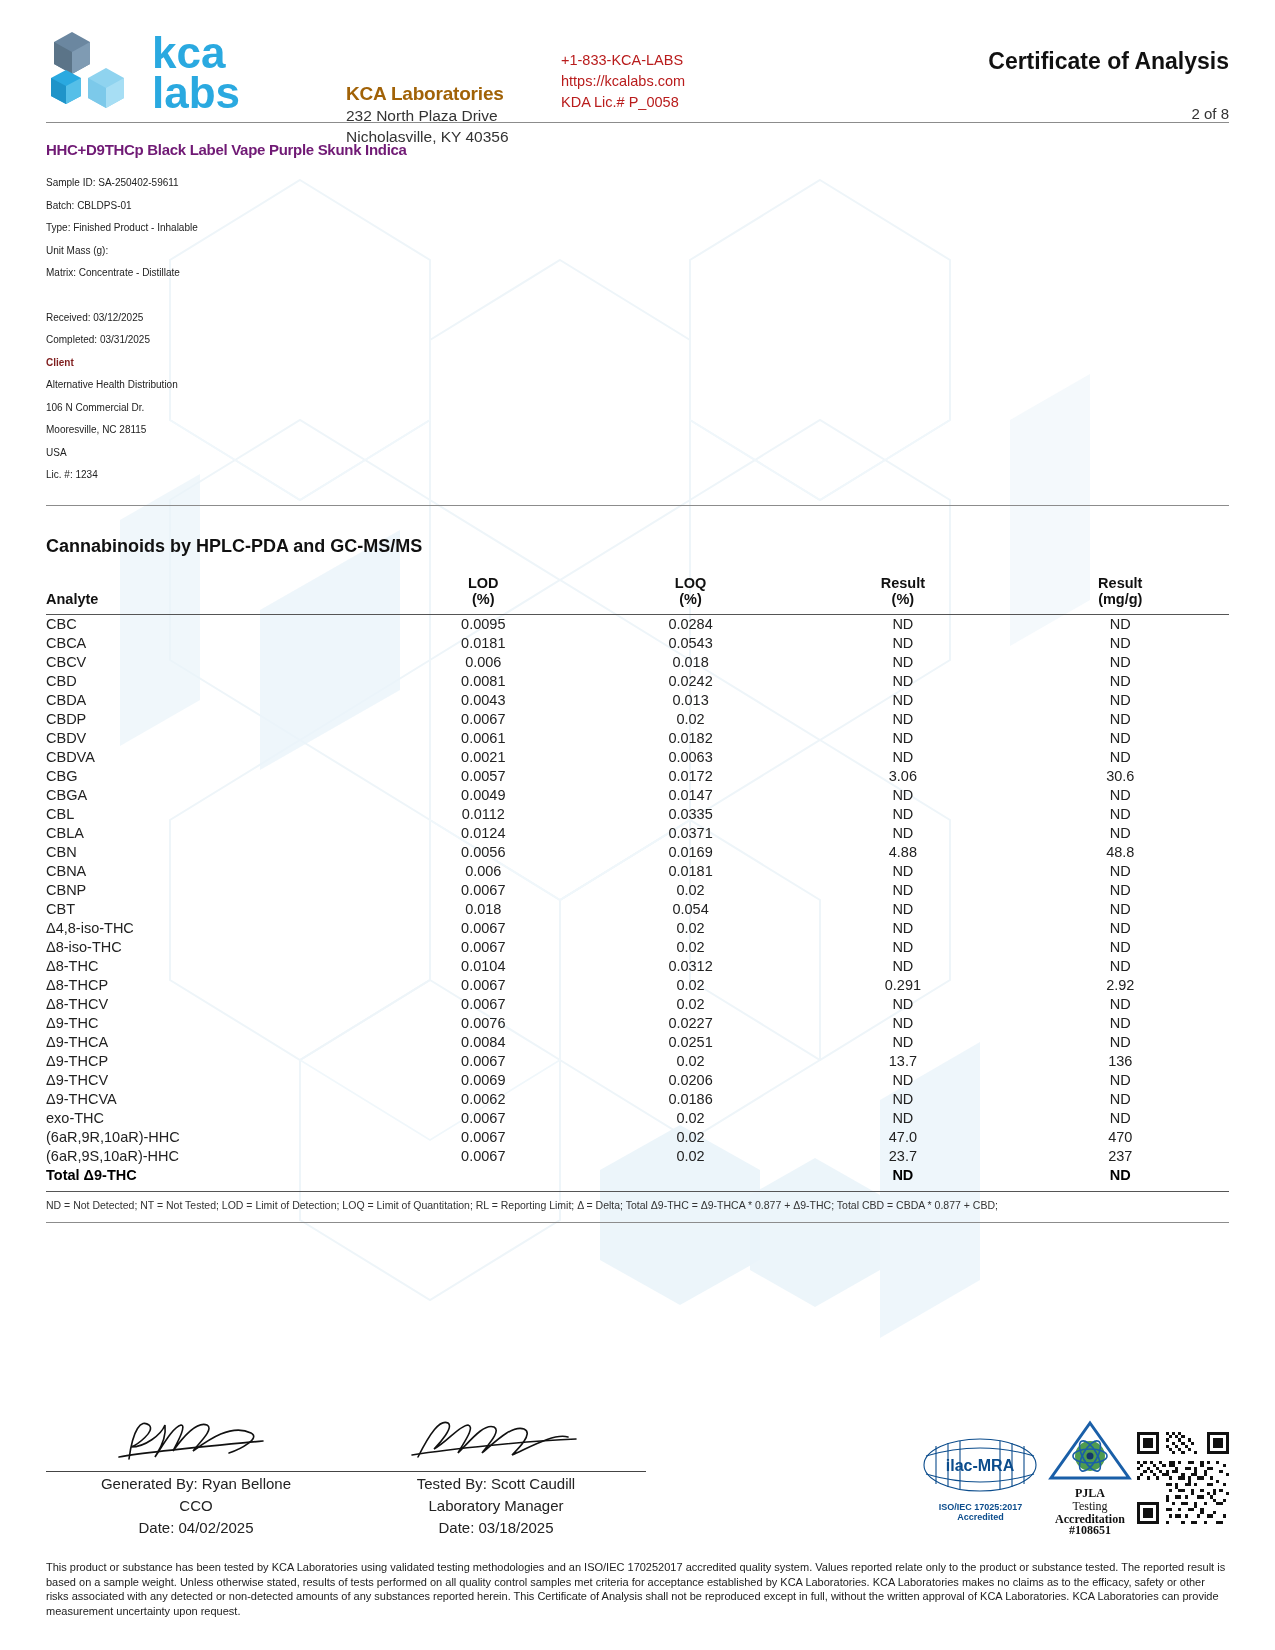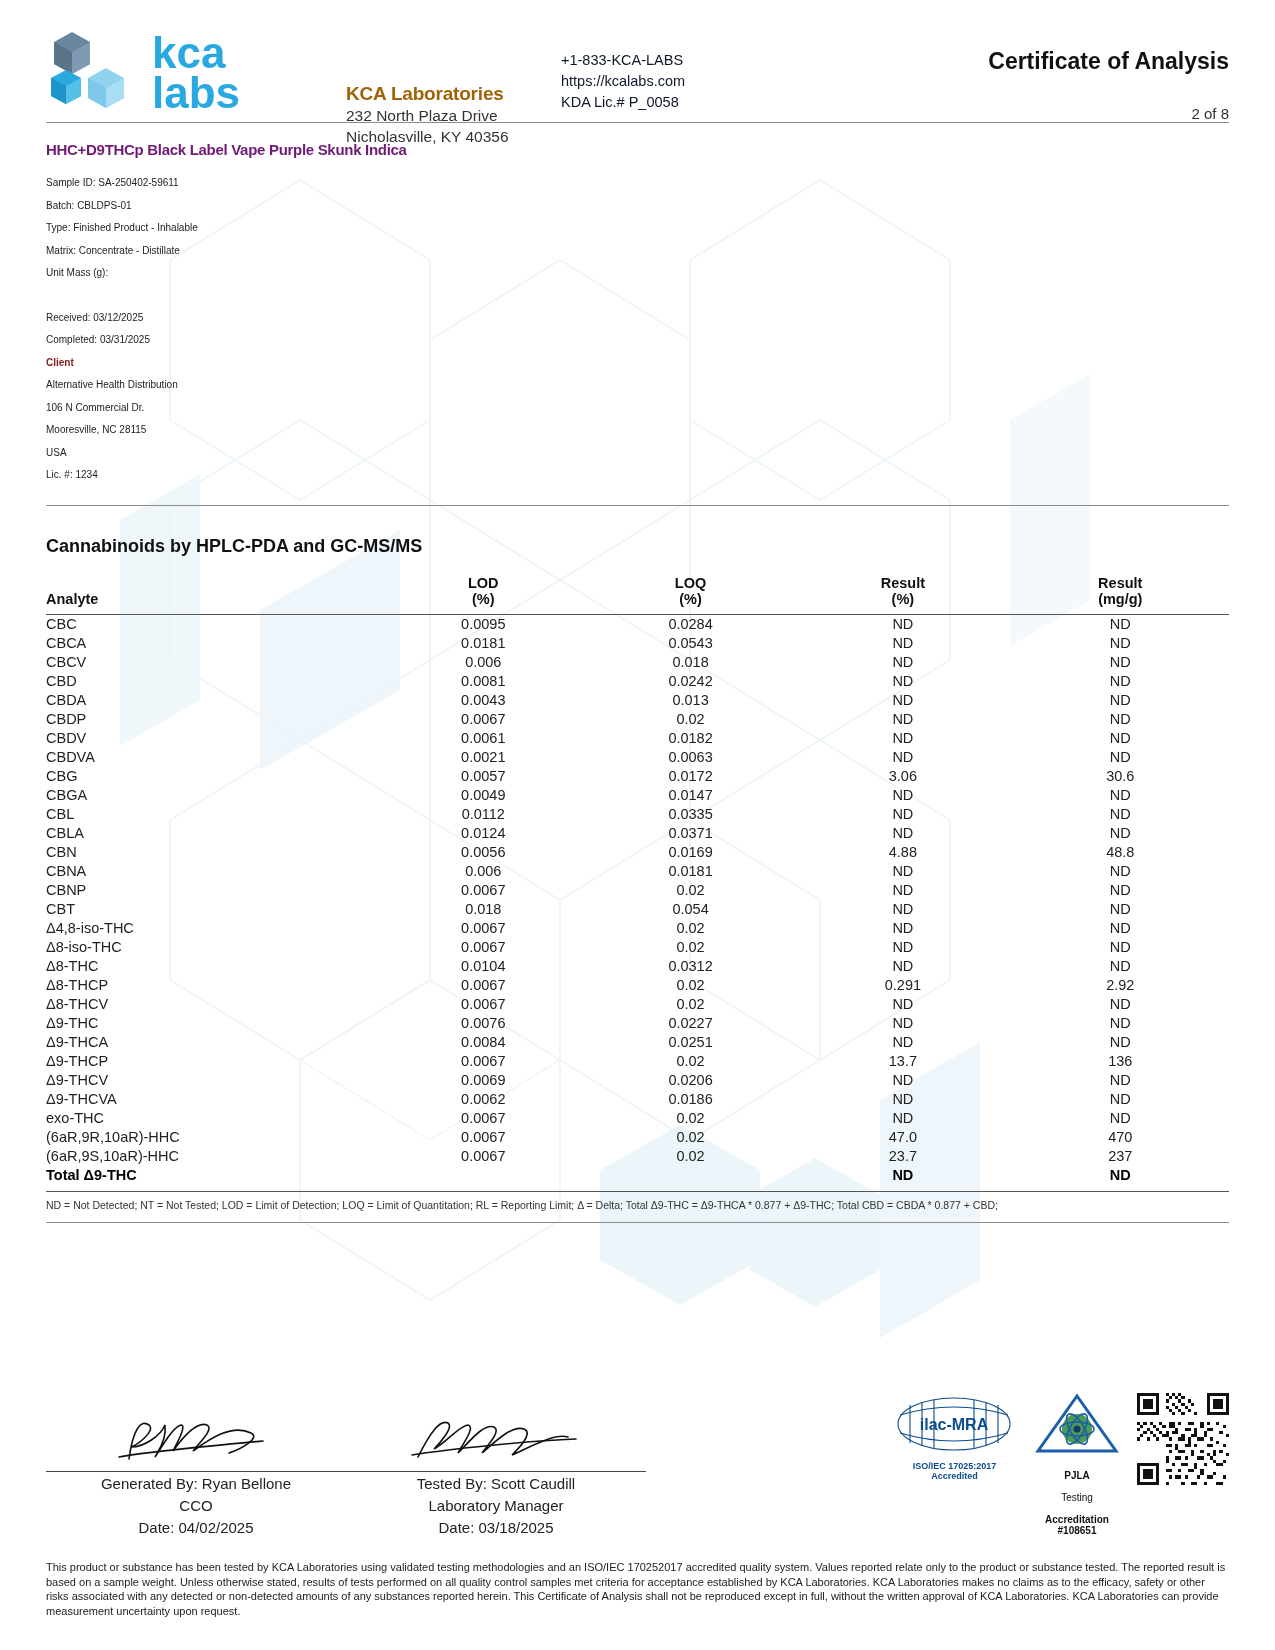--- a/index.html
+++ b/index.html
@@ -31,21 +31,21 @@
     display:flex; align-items:flex-start;
     padding-top:26px;
     height:118px;
   }
   .logo-wrap { display:flex; align-items:center; width:290px; }
   .logo-cubes { width:100px; height:88px; }
   .logo-text { margin-left:6px; }
   .lab-info { margin-left:10px; padding-top:22px; width:215px; }
   .lab-name { font-weight:bold; font-size:19px; color:#a16207; letter-spacing:-0.2px;margin-top:35px;}
   .lab-addr { font-size:15.5px; color:#333; line-height:21px; }
-  .contact { padding-top:24px; font-size:14.5px; color:#0f172a; line-height:21px; width:260px;}
+  .contact { padding-top:24px; font-size:14.5px; color:#b91c1c; line-height:21px; width:260px;}
   .coa-title-wrap { margin-left:auto; text-align:right; padding-top:22px; }
   .coa-title { font-size:23px; font-weight:bold; color:#111; }
   .page-num { font-size:15px; color:#333; margin-top:30px; }
 
   .hr-main { border:0; border-top:1.5px solid #8c8c8c; margin:4px 0 0 0; }
 
   
   .product-title {
     font-size:15px; font-weight:bold; color:#701a75;
     margin:18px 0 14px 0; letter-spacing:-0.3px;
@@ -94,25 +94,25 @@
   .sig-area {
     position:absolute; left:46px; right:46px; bottom:112px;
     z-index:3;
   }
   .sig-row { display:flex; align-items:flex-end; }
   .sig-block { width:300px; text-align:center; position:relative; }
   .sig-img { height:62px; display:flex; align-items:flex-end; justify-content:center; }
   .sig-line { border-top:1.2px solid #444; margin-top:2px; }
   .sig-text { font-size:15px; color:#222; line-height:20px; padding-top:2px; }
 
-  .badges { margin-left:auto; display:flex; align-items:flex-start; gap:14px; padding-bottom:2px;}
+  .badges { margin-left:auto; display:flex; align-items:center; gap:1px; padding-bottom:2px;}
   .ilac { width:125px; text-align:center; }
   .ilac-text { font-size:9px; color:#0b4c8c; font-weight:bold; margin-top:2px;}
   .pjla { width:92px; text-align:center; }
-  .pjla-text { font-size:10px; color:#111; font-weight:bold; line-height:11px; margin-top:11px;}
+  .pjla-text { font-size:12px; color:#111; font-weight:bold; line-height:11px; margin-top:2px;font-family:Liberation Serif, serif;}
   .qr { width:92px; height:92px; }
 
   .disclaimer {
     position:absolute; left:46px; right:46px; bottom:32px;
     font-size:11px; line-height:14.5px; color:#222; z-index:3;
   }
 </style>
 </head>
 <body>
 
@@ -191,22 +191,22 @@
 
     <hr class="hr-main">
 
     <div class="product-title">HHC+D9THCp Black Label Vape Purple Skunk Indica</div>
 
     <div class="sample-grid">
       <div class="col-a">
         <div>Sample ID: SA-250402-59611</div>
         <div>Batch: CBLDPS-01</div>
         <div>Type: Finished Product - Inhalable</div>
+        <div>Unit Mass (g):</div>
         <div>Matrix: Concentrate - Distillate</div>
-        <div>Unit Mass (g):</div>
       </div>
       <div class="col-b">
         <div style="height:22px"></div>
         <div>Received: 03/12/2025</div>
         <div>Completed: 03/31/2025</div>
       </div>
       <div class="col-c">
         <div class="client-label">Client</div>
         <div>Alternative Health Distribution</div>
         <div>106 N Commercial Dr.</div>

